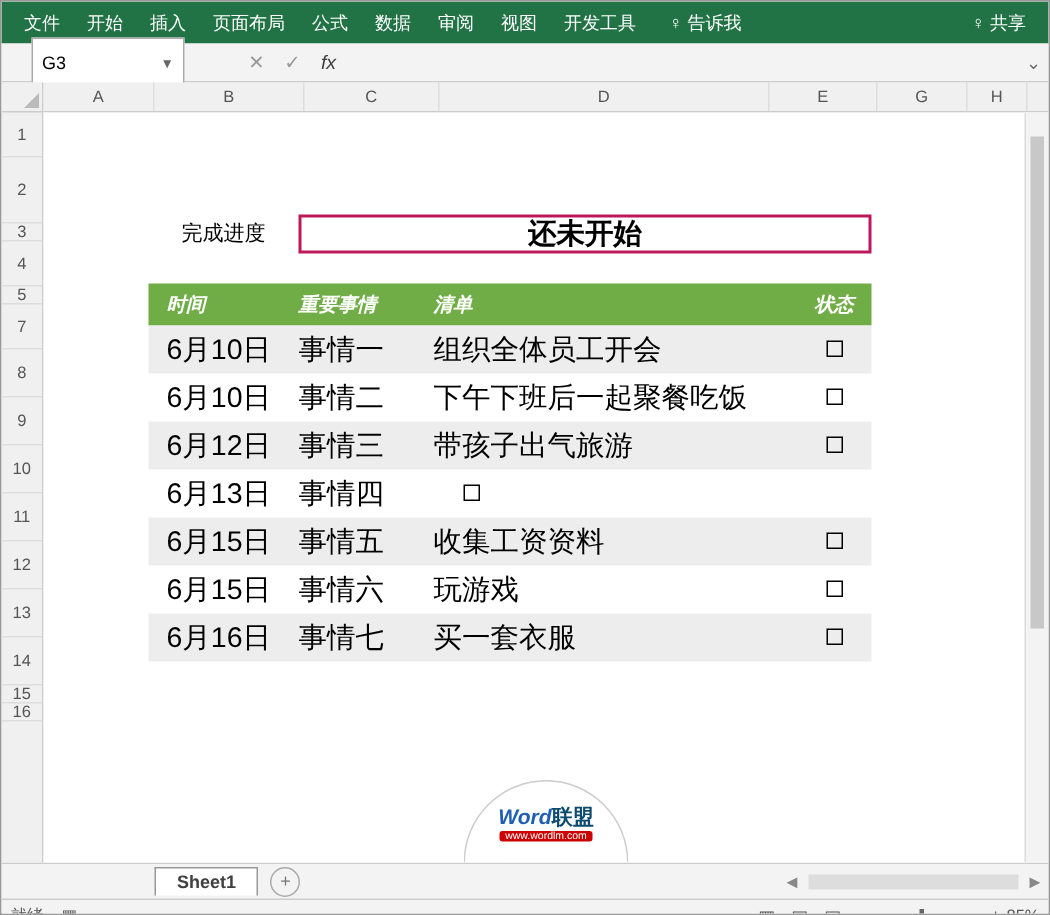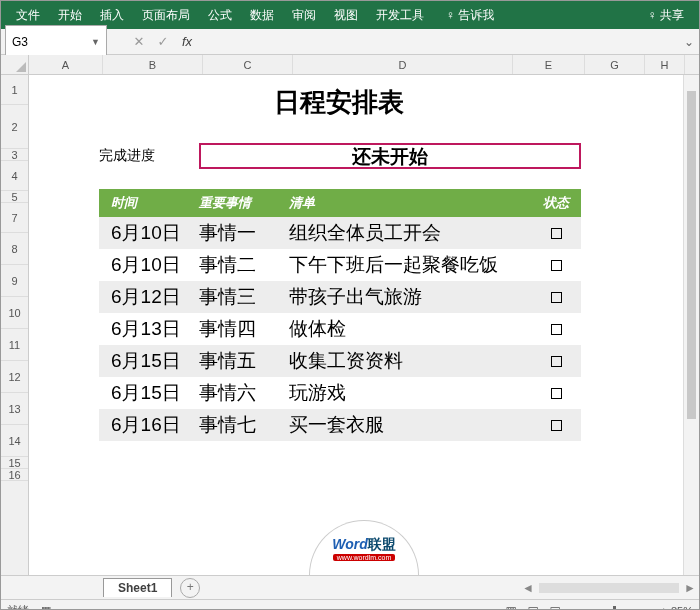--- a/index.html
+++ b/index.html
@@ -2,39 +2,39 @@
 <html><head>
 <meta charset="utf-8">
 <style>
 * { margin:0; padding:0; box-sizing:border-box; font-family:"Microsoft YaHei",Arial,sans-serif; }
 body { width:700px; height:610px; background:#fff; border:1px solid #999; overflow:hidden; font-size:12px; }
 .ribbon { background:#217346; color:#fff; height:28px; display:flex; align-items:center; padding:0 6px; }
 .ribbon .tab { padding:0 9px; cursor:pointer; }
 .ribbon .spacer { flex:1; }
 .ribbon .bulb { margin:0 4px; }
 .fbar { height:26px; display:flex; align-items:center; border-bottom:1px solid #ccc; background:#f3f3f3; }
-.namebox { width:102px; height:20px; border:1px solid #aaa; background:#fff; margin:0 4px; display:flex; align-items:center; padding:16px 6px; justify-content:space-between; }
+.namebox { width:102px; height:20px; border:1px solid #aaa; background:#fff; margin:0 20px; display:flex; align-items:center; padding:16px 6px; justify-content:space-between; }
 .namebox .dd { font-size:9px; color:#666; }
 .fbar .btn { width:24px; text-align:center; color:#999; font-size:13px; }
 .fbar .fx { font-style:italic; color:#404040; }
 .fbar .fill { flex:1; }
 .fbar .expand { width:20px; text-align:center; color:#666; }
 .grid { display:flex; height:520px; }
 .rowhdrs { width:28px; background:#f0f0f0; border-right:1px solid #ccc; }
 .corner { height:20px; border-bottom:1px solid #ccc; background:#f0f0f0; position:relative; }
 .corner::after { content:""; position:absolute; right:2px; bottom:2px; border:5px solid transparent; border-right-color:#bbb; border-bottom-color:#bbb; }
 .rh { height:30px; border-bottom:1px solid #ddd; text-align:center; color:#555; font-size:11px; display:flex; align-items:center; justify-content:center; }
 .rh.small { height:12px; }
 .main { flex:1; display:flex; flex-direction:column; }
 .colhdrs { height:20px; display:flex; background:#f0f0f0; border-bottom:1px solid #ccc; }
 .ch { border-right:1px solid #ddd; text-align:center; color:#555; font-size:11px; display:flex; align-items:center; justify-content:center; }
 .sheet { flex:1; position:relative; background:#fff; overflow:hidden; }
 .title { position:absolute; top:10px; left:110px; width:400px; text-align:center; font-size:26px; font-weight:bold; }
 .progress-row { position:absolute; top:68px; left:70px; display:flex; align-items:center; }
-.progress-label { width:100px; font-size:14px; }
+.progress-label { width:100px; text-align:center; font-size:14px; }
 .progress-box { width:382px; height:26px; border:2px solid #be185d; text-align:center; line-height:24px; font-size:19px; font-weight:bold; }
 .tbl { position:absolute; top:114px; left:70px; width:482px; }
 .tbl-hd { background:#70ad47; color:#fff; display:flex; height:28px; align-items:center; font-size:13px; font-weight:bold;font-style:italic; }
 .tbl-row { display:flex; height:32px; align-items:center; font-size:19px; }
 .tbl-row.even { background:#ededed; }
 .c1 { width:100px; padding-left:12px; }
 .c2 { width:90px; }
 .c3 { flex:1; }
 .c4 { width:50px; text-align:center; }
 .chk { display:inline-block; width:11px; height:11px; border:1px solid #000; }
@@ -114,21 +114,20 @@
     <div class="colhdrs" id="colhdrs">
         <div class="ch" style="width: 74px;">A</div>
         <div class="ch" style="width: 100px;">B</div>
         <div class="ch" style="width: 90px;">C</div>
         <div class="ch" style="width: 220px;">D</div>
         <div class="ch" style="width: 72px;">E</div>
         <div class="ch" style="width: 60px;">G</div>
         <div class="ch" style="width: 40px;">H</div>
       </div>
     <div class="sheet">
-      <div class="title">日程安排表</div>
       <div class="progress-row">
         <div class="progress-label">完成进度</div>
         <div class="progress-box">还未开始</div>
       </div>
       <div class="tbl">
         <div class="tbl-hd">
           <div class="c1">时间</div>
           <div class="c2">重要事情</div>
           <div class="c3">清单</div>
           <div class="c4">状态</div>
@@ -148,21 +147,20 @@
             </div>
             <div class="tbl-row even">
               <div class="c1">6月12日</div>
               <div class="c2">事情三</div>
               <div class="c3">带孩子出气旅游</div>
               <div class="c4"><span class="chk"></span></div>
             </div>
             <div class="tbl-row">
               <div class="c1">6月13日</div>
               <div class="c2">事情四</div>
-              <div class="c3">做体检</div>
               <div class="c4"><span class="chk"></span></div>
             </div>
             <div class="tbl-row even">
               <div class="c1">6月15日</div>
               <div class="c2">事情五</div>
               <div class="c3">收集工资资料</div>
               <div class="c4"><span class="chk"></span></div>
             </div>
             <div class="tbl-row">
               <div class="c1">6月15日</div>

